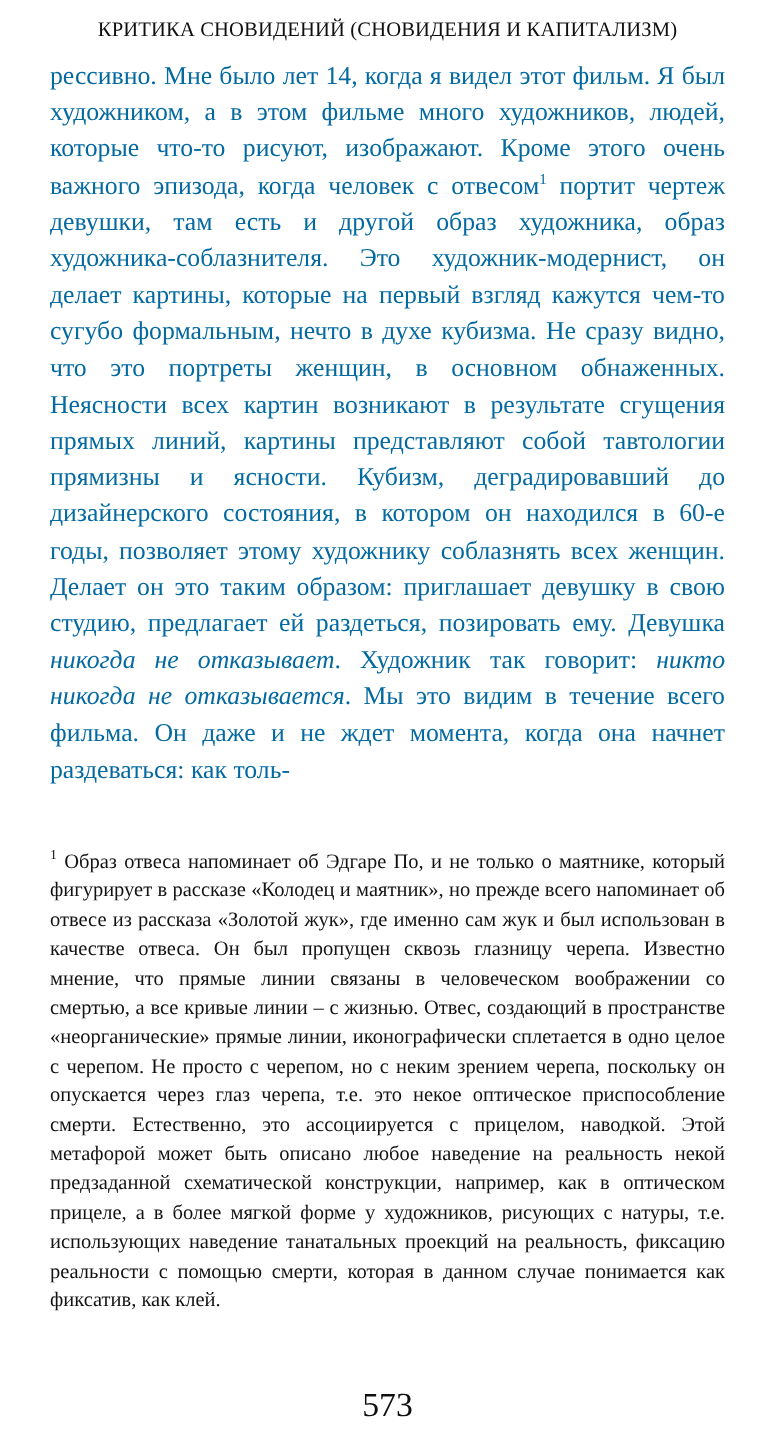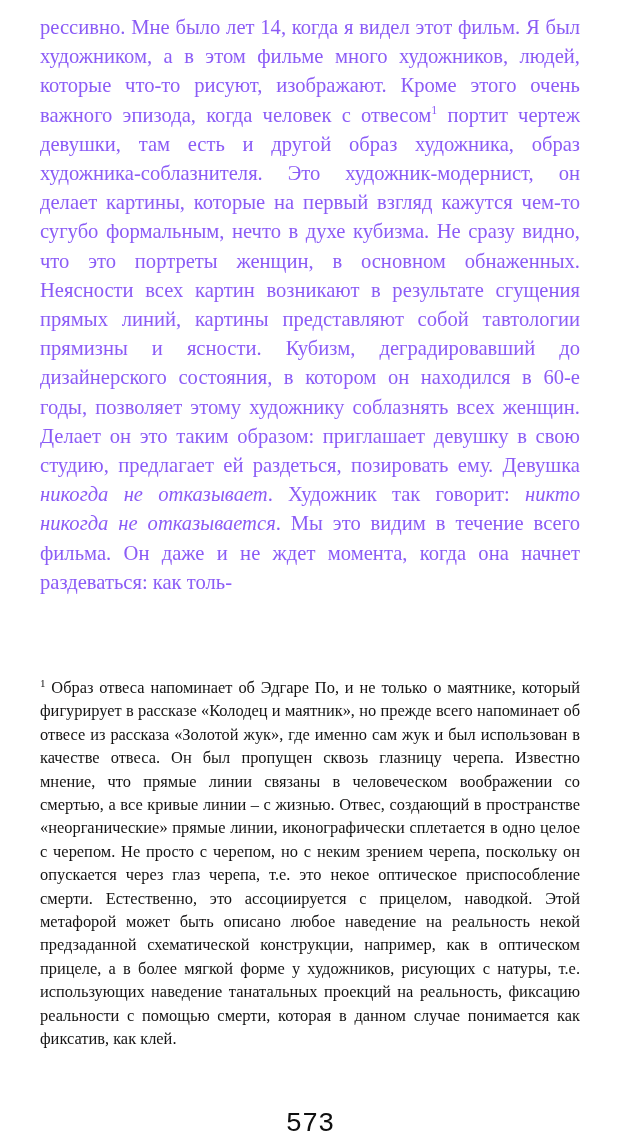--- a/index.html
+++ b/index.html
@@ -31,21 +31,21 @@
   }
   .body-block {
     margin-top: 13px;
   }
   .body-block p {
     margin: 0;
     font-size: 20.6px;
     line-height: 29.2px;
     text-align: justify;
     text-justify: inter-word;
-    color: #8b5cf6;
+    color: #0369a1;
     hyphens: manual;
   }
   .body-block p .it {
     font-style: italic;
   }
   sup.fn-ref {
     font-size: 12px;
     vertical-align: super;
     line-height: 0;
   }
@@ -69,28 +69,28 @@
     line-height: 0;
   }
   .page-number {
     position: absolute;
     left: 0;
     right: 0;
     bottom: 22px;
     text-align: center;
     font-size: 27px;
     color: #0f0f0f;
-    font-family: Liberation Mono, monospace;
   }
 </style>
 </head>
 <body>
 
 <div class="page">
 
+  <div class="running-head">КРИТИКА СНОВИДЕНИЙ (СНОВИДЕНИЯ И КАПИТАЛИЗМ)</div>
 
   <div class="body-block">
     <p><span>рессивно. Мне было лет 14, когда я видел этот фильм. Я был художником, а в этом фильме много художников, людей, которые что-то рисуют, изображают. Кроме этого очень важного эпизода, когда человек с отвесом</span><sup class="fn-ref">1</sup><span> портит чертеж девушки, там есть и другой образ художника, образ художника-соблазнителя. Это художник-модернист, он делает картины, которые на первый взгляд кажутся чем-то сугубо формальным, нечто в духе кубизма. Не сразу видно, что это портреты женщин, в основном обнаженных. Неясности всех картин возникают в результате сгущения прямых линий, картины представляют собой тавтологии прямизны и ясности. Кубизм, деградировавший до дизайнерского состояния, в котором он находился в 60-е годы, позволяет этому художнику соблазнять всех женщин. Делает он это таким образом: приглашает девушку в свою студию, предлагает ей раздеться, позировать ему. Девушка </span><span class="it">никогда не отказывает</span><span>. Художник так говорит: </span><span class="it">никто никогда не отказывается</span><span>. Мы это видим в течение всего фильма. Он даже и не ждет момента, когда она начнет раздеваться: как толь-</span></p>
   </div>
 
   <div class="footnote">
 
     <p><span class="fn-marker">1</span><span> Образ отвеса напоминает об Эдгаре По, и не только о маятнике, который фигурирует в рассказе «Колодец и маятник», но прежде всего напоминает об отвесе из рассказа «Золотой жук», где именно сам жук и был использован в качестве отвеса. Он был пропущен сквозь глазницу черепа. Известно мнение, что прямые линии связаны в человеческом воображении со смертью, а все кривые линии – с жизнью. Отвес, создающий в пространстве «неорганические» прямые линии, иконографически сплетается в одно целое с черепом. Не просто с черепом, но с неким зрением черепа, поскольку он опускается через глаз черепа, т.е. это некое оптическое приспособление смерти. Естественно, это ассоциируется с прицелом, наводкой. Этой метафорой может быть описано любое наведение на реальность некой предзаданной схематической конструкции, например, как в оптическом прицеле, а в более мягкой форме у художников, рисующих с натуры, т.е. использующих наведение танатальных проекций на реальность, фиксацию реальности с помощью смерти, которая в данном случае понимается как фиксатив, как клей.</span></p>
   </div>
 

